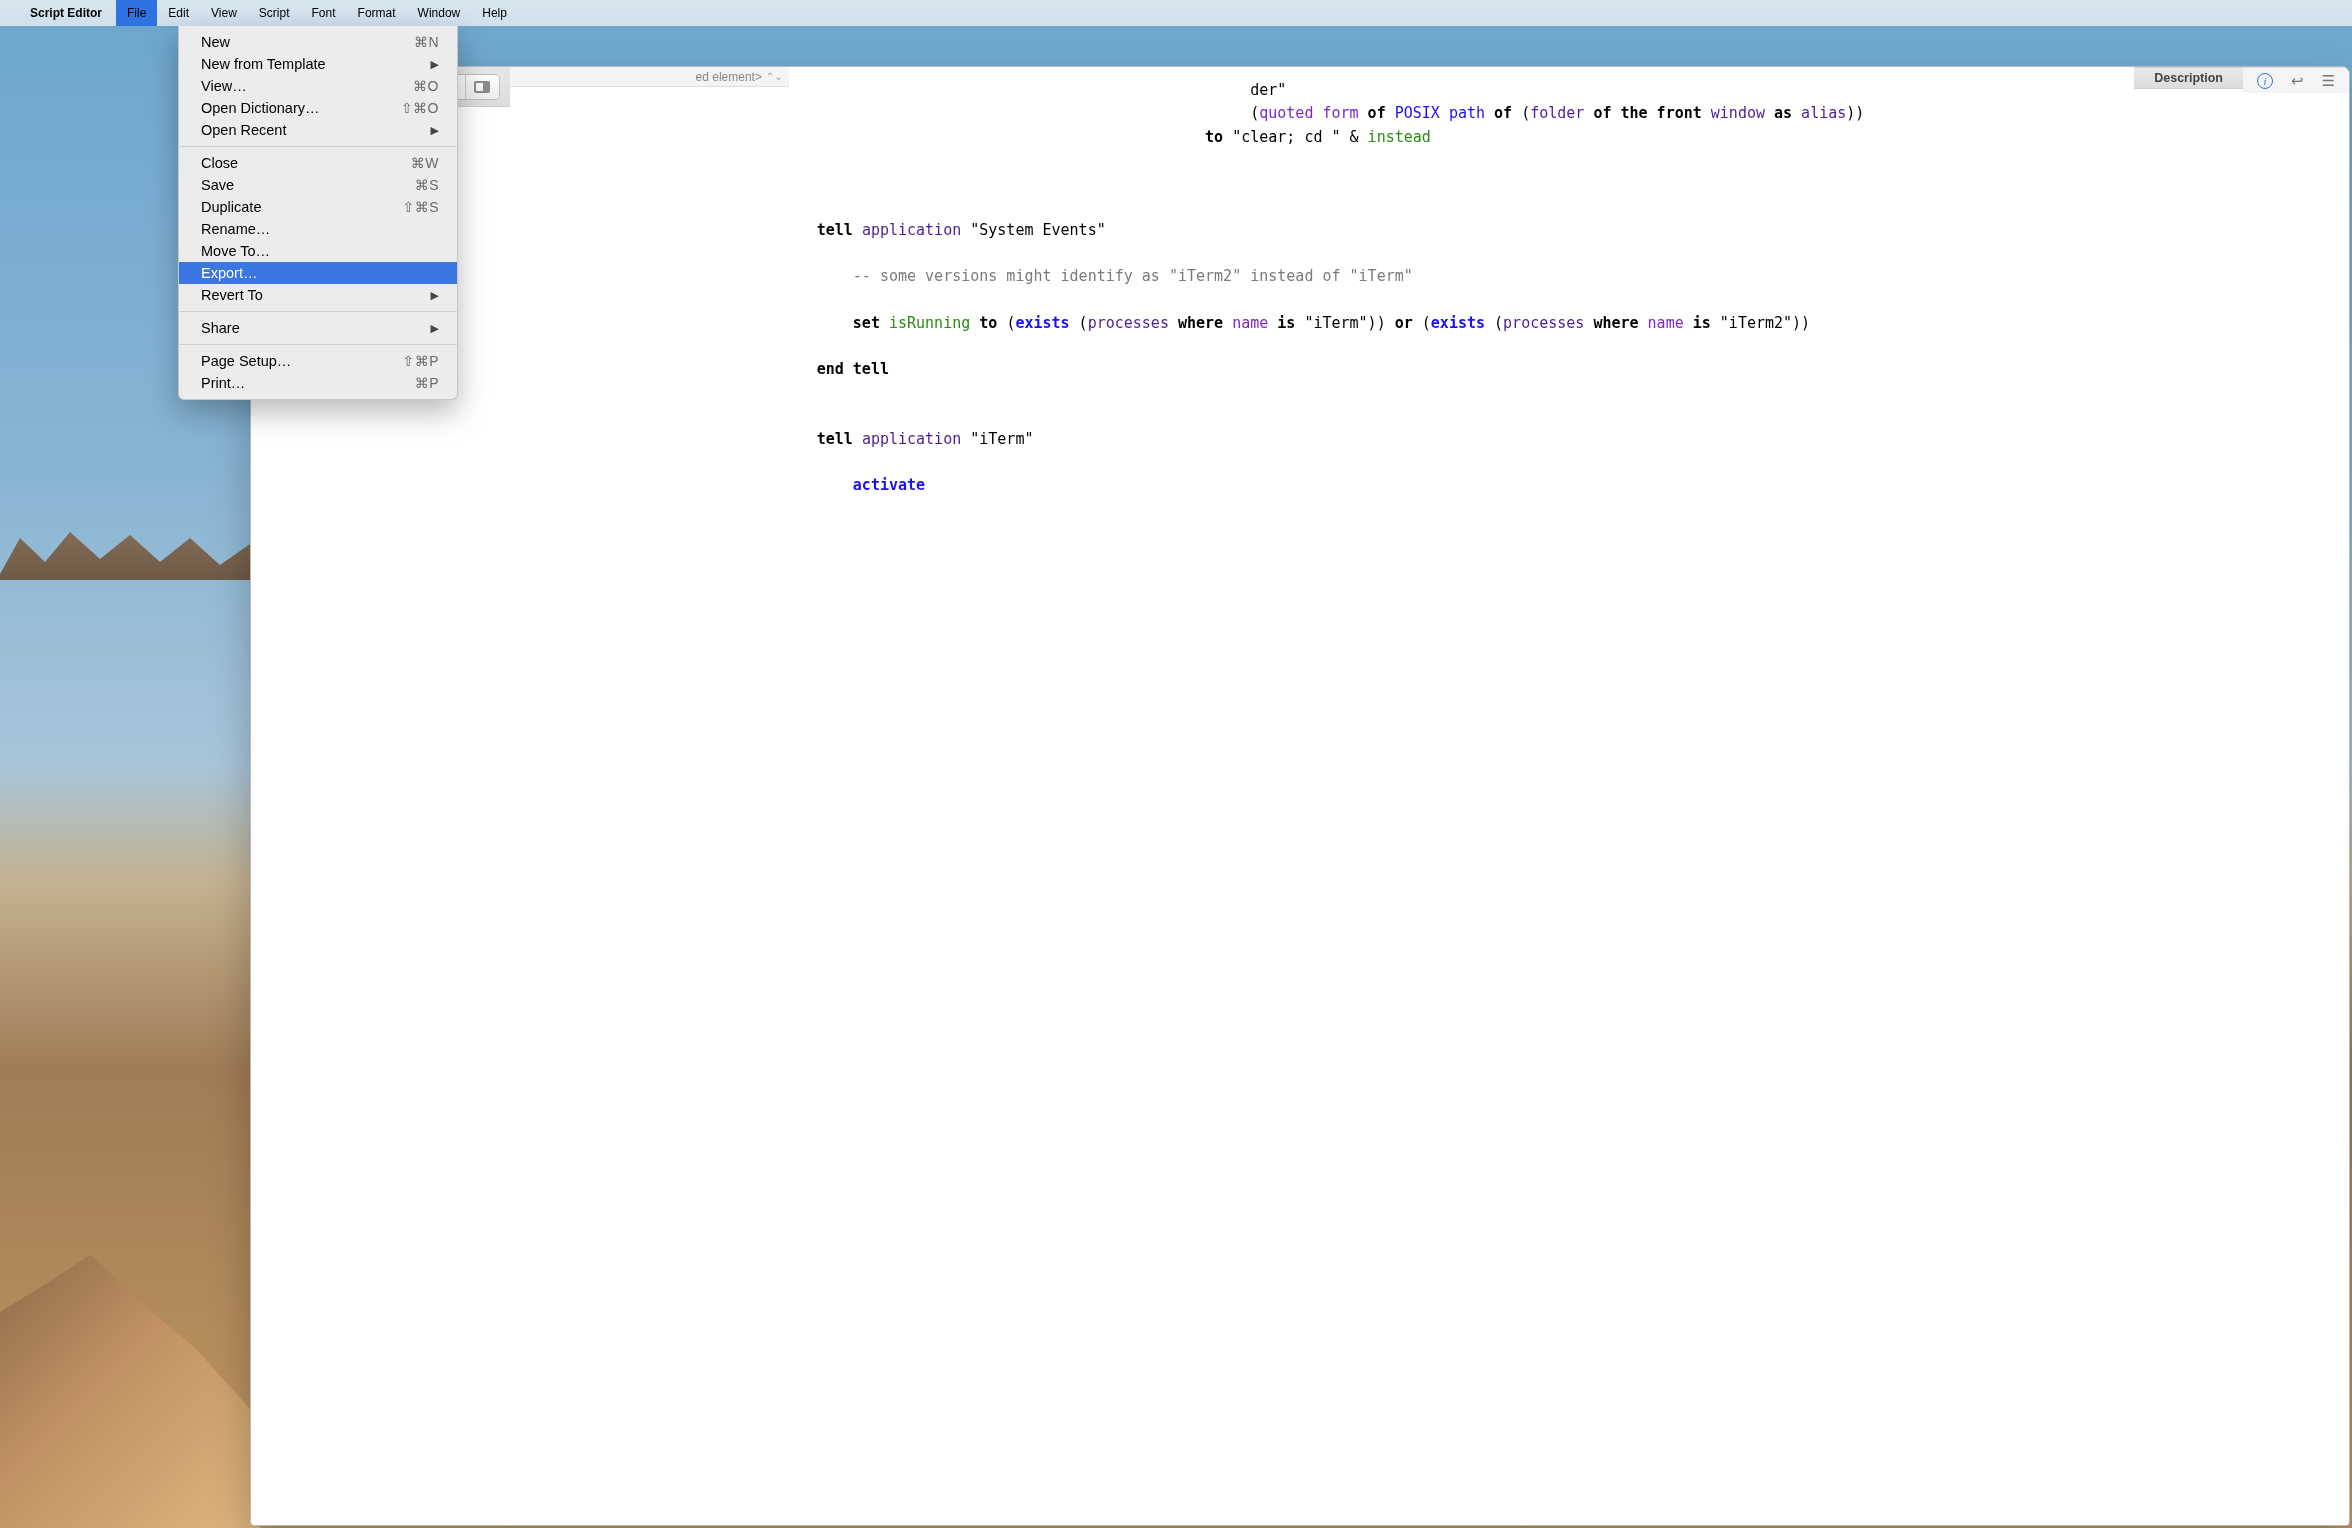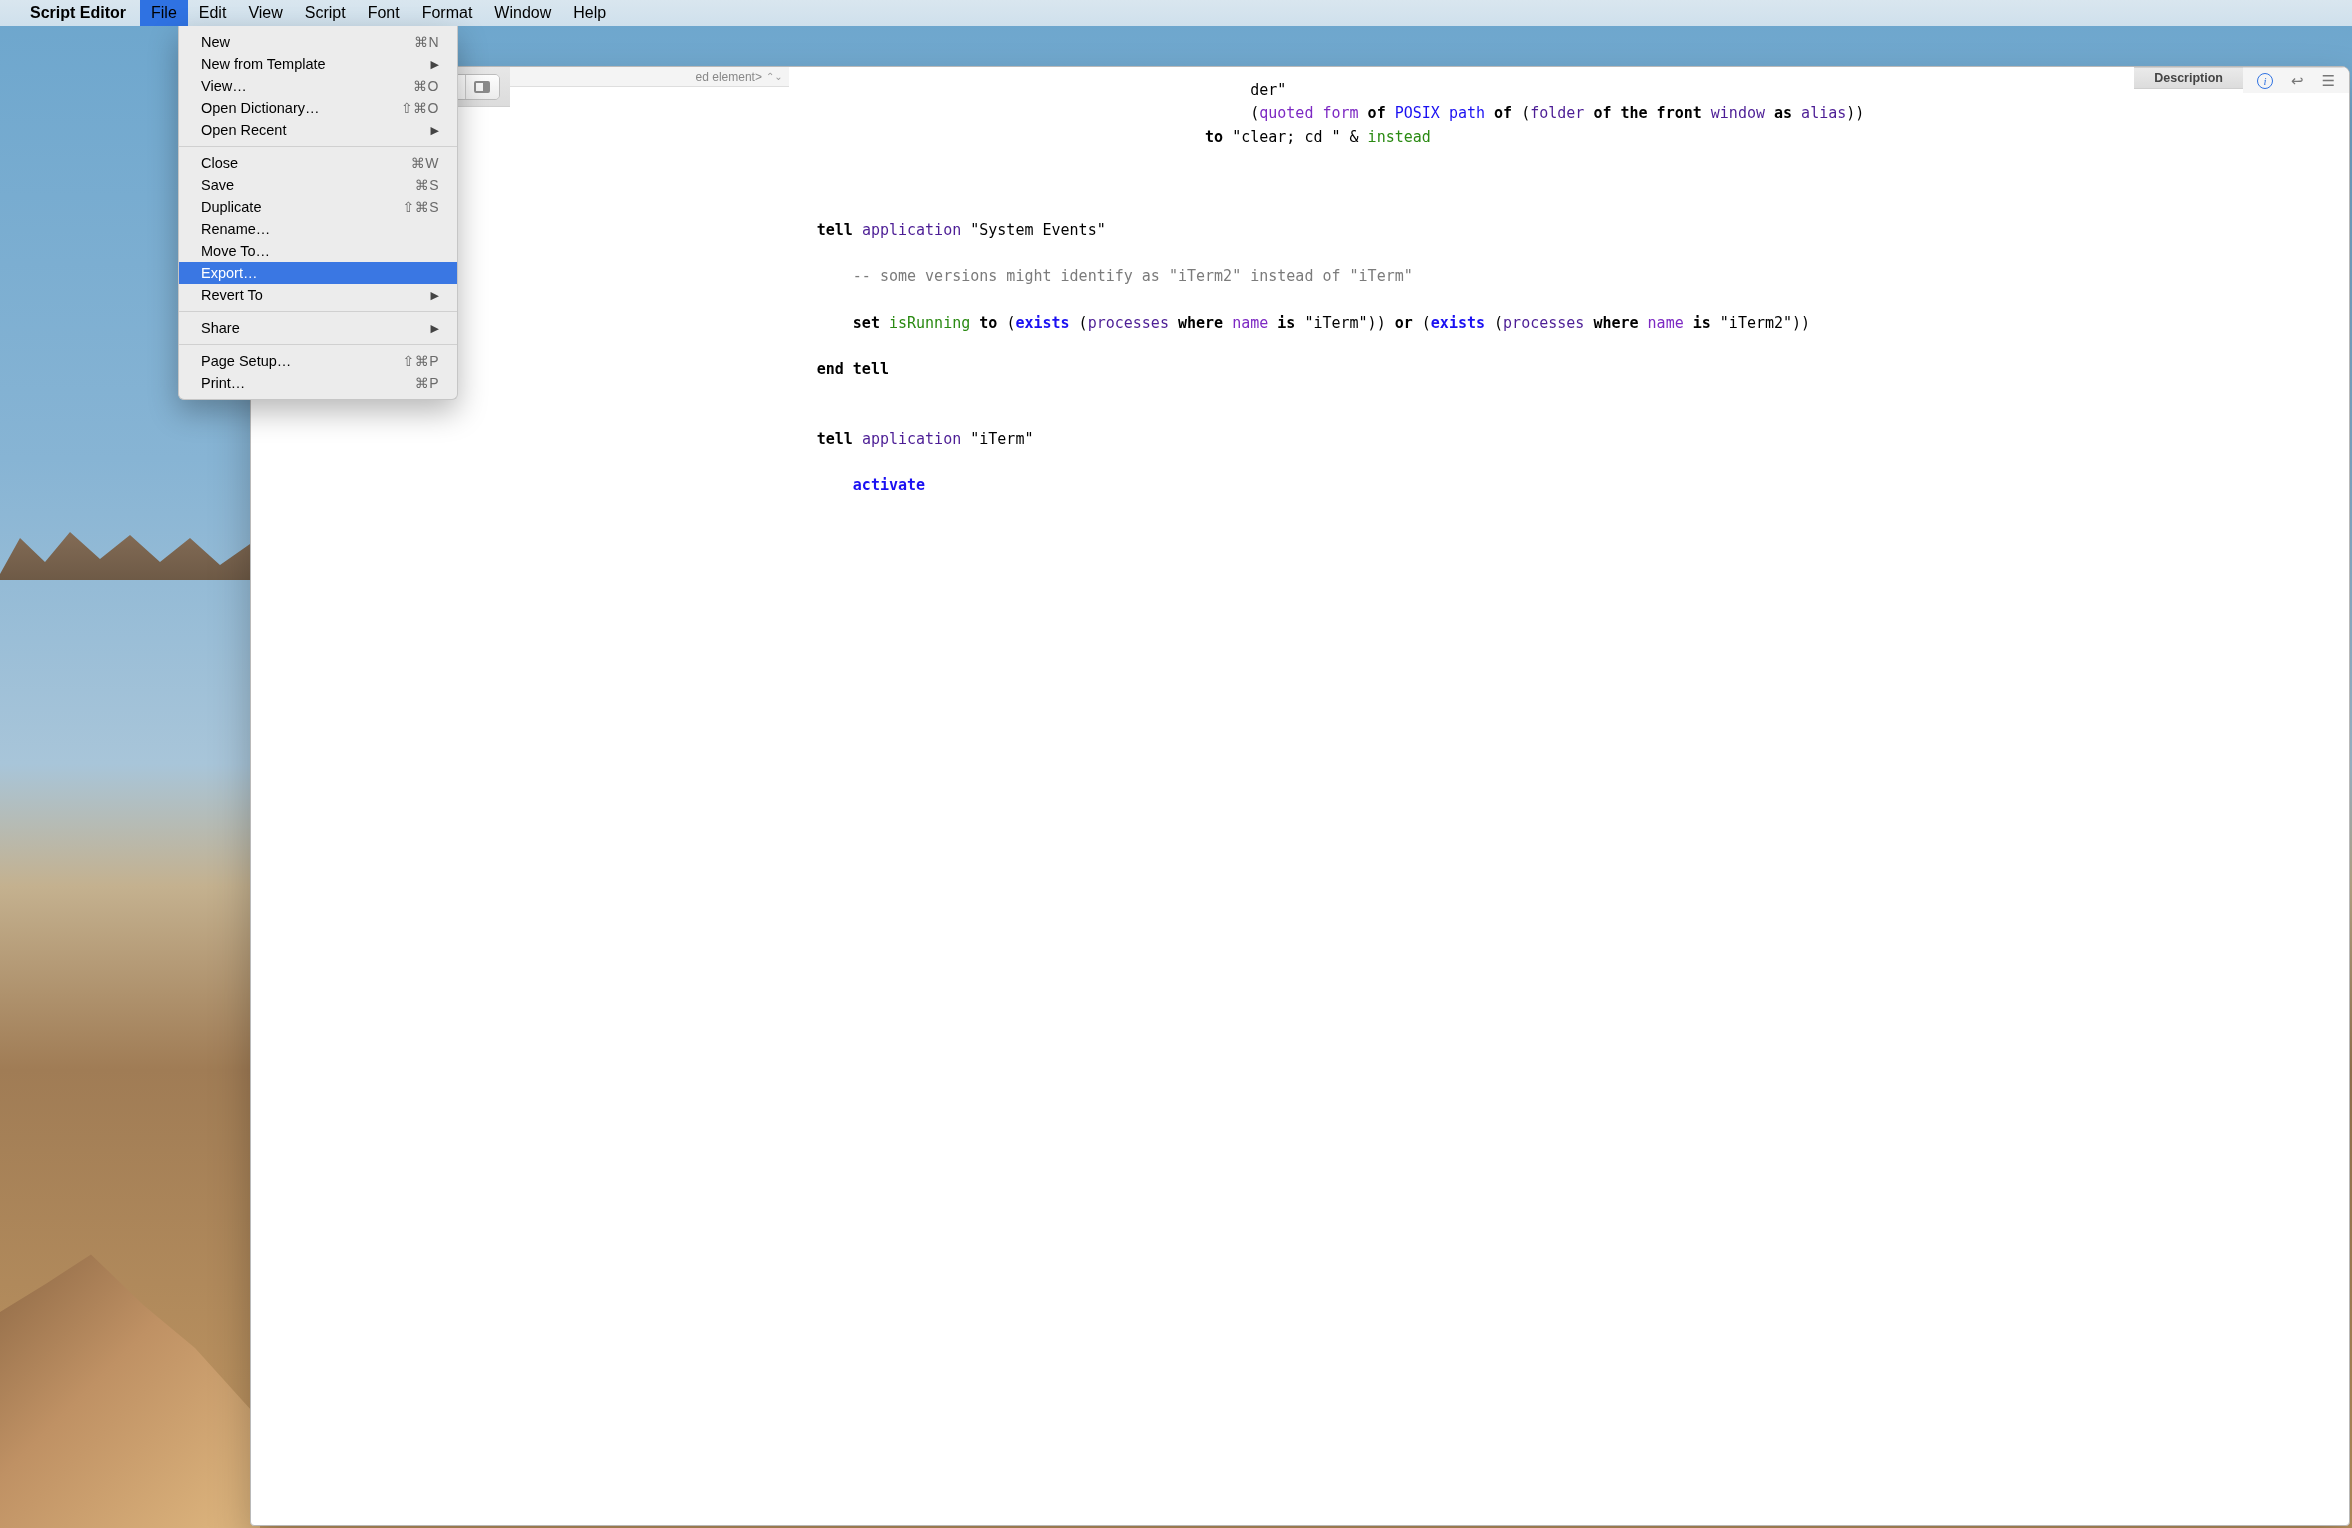--- a/index.html
+++ b/index.html
@@ -27,21 +27,21 @@
 
   
   .menubar {
     position: absolute;
     top: 0; left: 0; right: 0;
     height: 26px;
     background: linear-gradient(to bottom, #d9e6ef, #cfe0ec);
     display: flex;
     align-items: center;
     padding: 0 14px;
-    font-size: 16px;
+    font-size: 12px;
     z-index: 100;
     color:#000;
   }
   .menubar .apple { margin-right: 16px; font-size:16px; }
   .menubar .appname { font-weight: 700; margin-right: 14px; }
   .menubar .mitem { padding: 0 11px; line-height:26px; height:26px; }
   .menubar .mitem.active { background:#2f72e2; color:#000000; }
 
   
   .dropdown {

